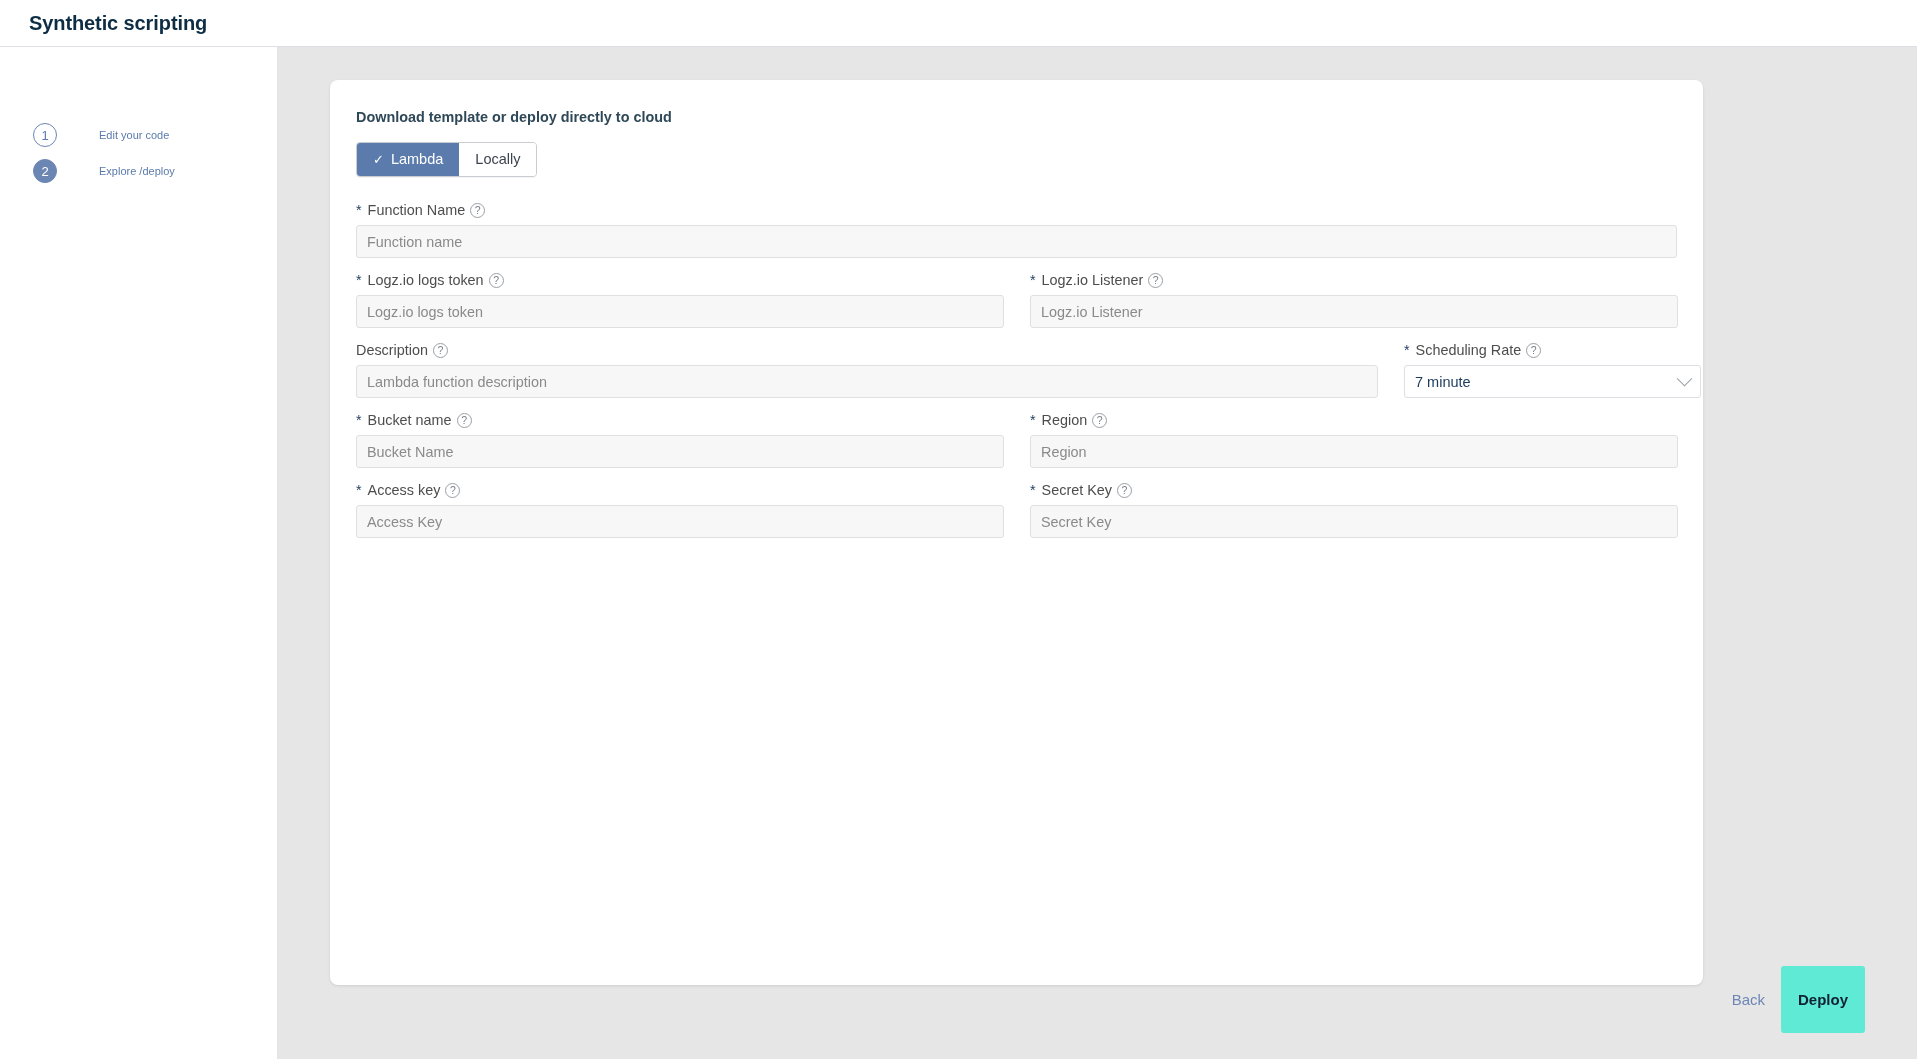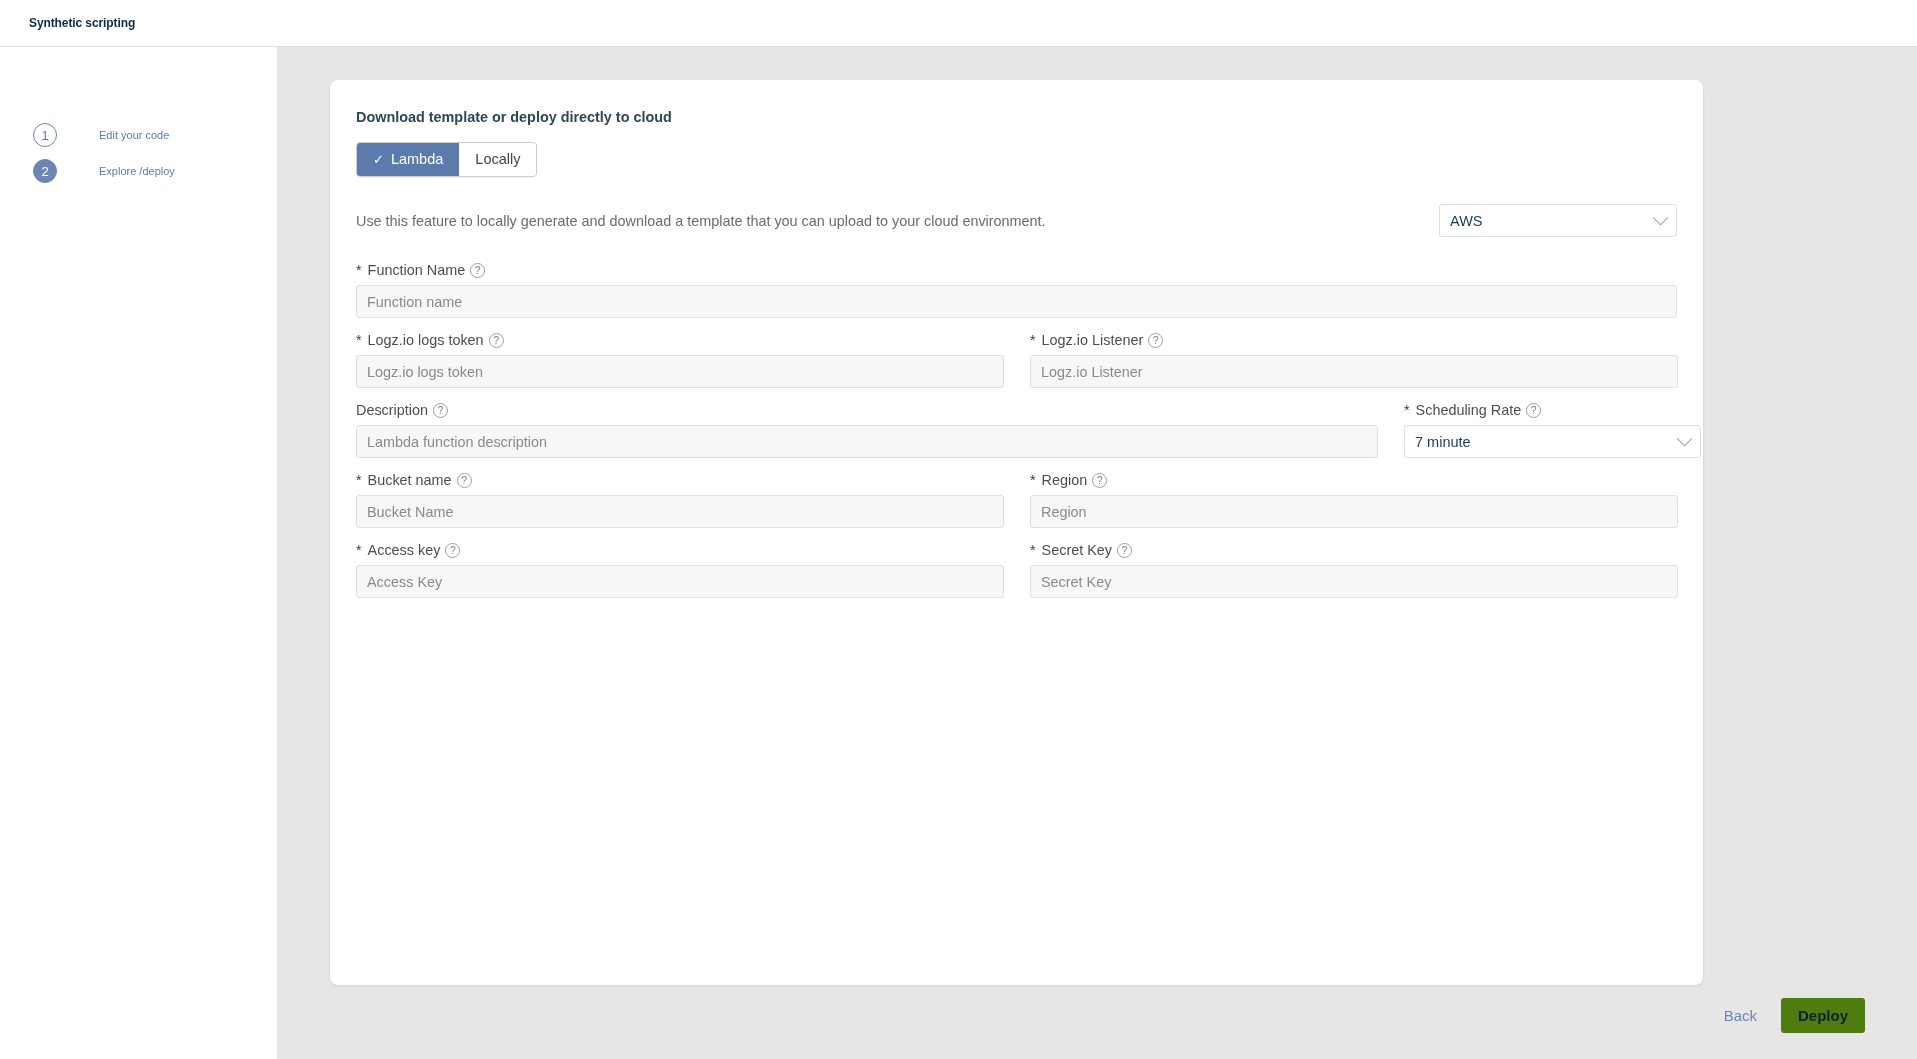--- a/index.html
+++ b/index.html
@@ -14,21 +14,21 @@
   
   .app-header {
     height: 47px;
     background: #ffffff;
     border-bottom: 1px solid #dcdfe3;
     display: flex;
     align-items: center;
     padding-left: 29px;
   }
   .app-title {
-    font-size: 12px;
+    font-size: 20px;
     font-weight: bold;
     color: #0d2d44;
     letter-spacing: -0.1px;
   }
 
   
   .app-body {
     display: flex;
     height: 1012px;
     background: #e6e6e6;
@@ -224,39 +224,39 @@
     flex: 0 0 auto;
   }
 
   
   .footer-actions {
     position: absolute;
     right: 52px;
     bottom: 26px;
     display: flex;
     align-items: center;
-    gap: 20px;
+    gap: 12px;
   }
   .btn-back {
     font-size: 15px;
     color: #6c86b4;
     background: none;
     border: none;
     cursor: pointer;
     font-family: inherit;
     padding: 6px 4px;
   }
   .btn-deploy {
     font-size: 15px;
     font-weight: bold;
     color: #0f2233;
-    background: #4d7c0f;
+    background: #5eead4;
     border: none;
     border-radius: 3px;
-    padding: 9px 17px;
+    padding: 25px 17px;
     cursor: pointer;
     font-family: inherit;
   }
 </style>
 </head>
 <body>
 
 <div class="app-header">
   <div class="app-title">Synthetic scripting</div>
 </div>
@@ -285,29 +285,20 @@
         <button class="seg-btn selected">
           <span class="seg-check">✓</span>
           <span>Lambda</span>
         </button>
         <button class="seg-btn">
           <span>Locally</span>
         </button>
       </div>
 
       
-      <div class="intro-row">
-        <div class="intro-text">Use this feature to locally generate and download a template that you can upload to your cloud environment.</div>
-        <div class="provider-select">
-          <div class="select-box">
-            <span>AWS</span>
-            <span class="chevron"></span>
-          </div>
-        </div>
-      </div>
 
       
       <div class="form">
 
         <div class="form-row">
           <div class="field full">
             <div class="field-label">
               <span class="req-star">*</span>
               <span>Function Name</span>
               <span class="help-icon">?</span>

